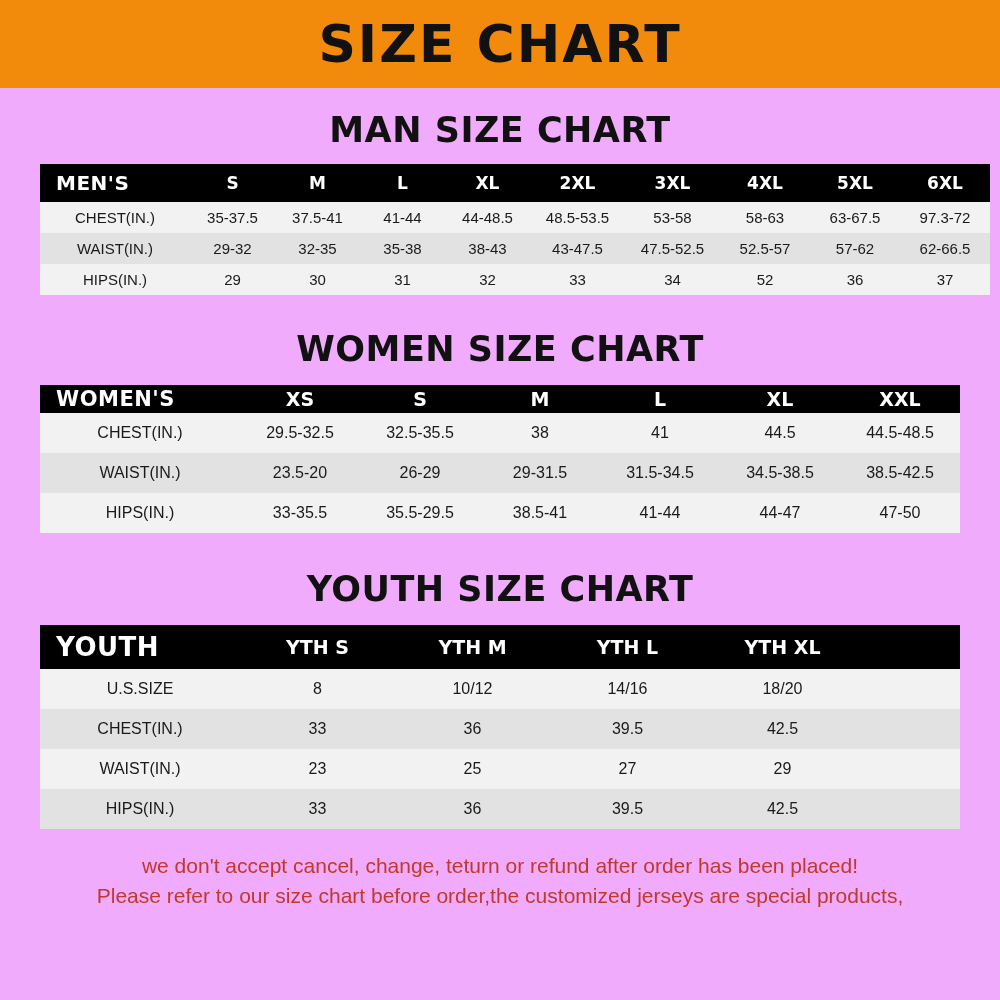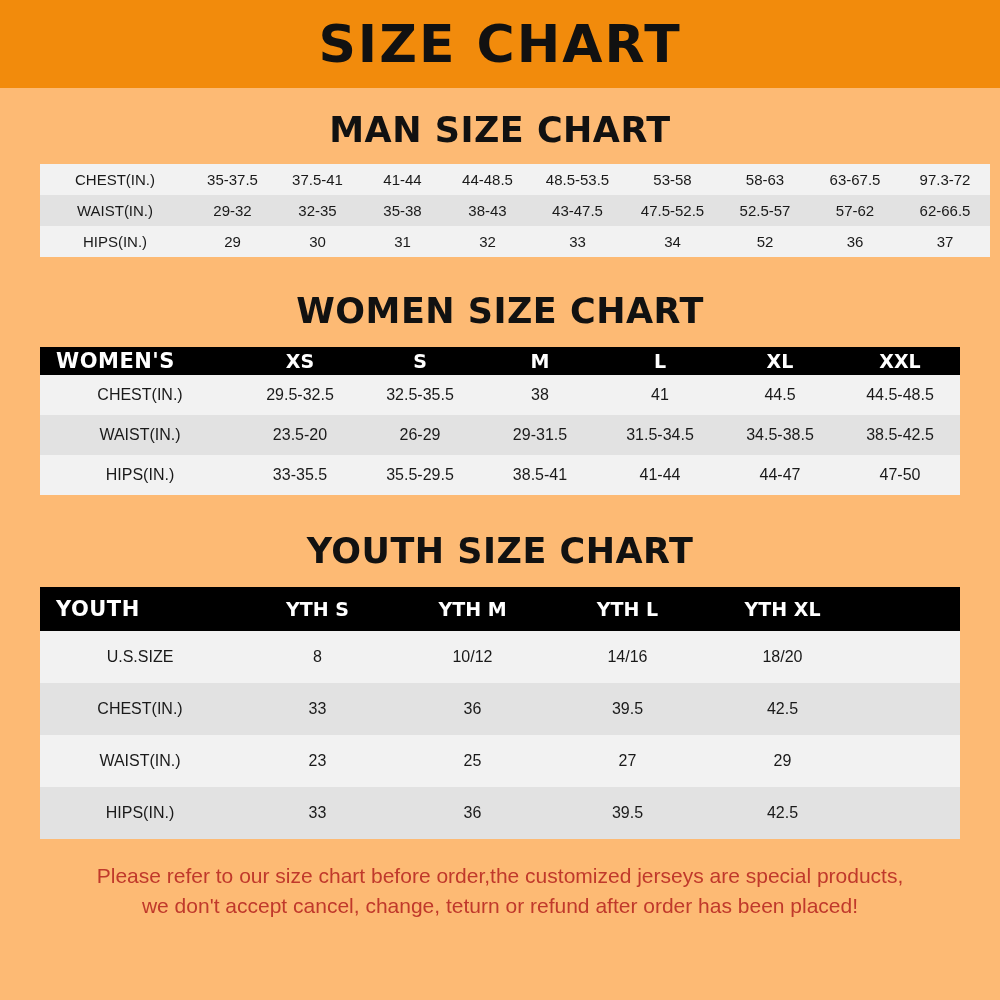--- a/index.html
+++ b/index.html
@@ -11,21 +11,21 @@
     height: 1000px;
     background: #ffffff;
     font-family: "Liberation Sans", sans-serif;
     overflow: hidden;
   }
   .page {
     width: 1000px;
     height: 1000px;
     position: relative;
     box-sizing: border-box;
-    background: #fdba74;
+    background: #f0abfc;
     display: flex;
     flex-direction: column;
   }
 
   
   .banner {
     width: 100%;
     height: 88px;
     background: #f28b0c;
     display: flex;
@@ -105,22 +105,22 @@
   .shade-a { background: #f2f2f2; }
   .shade-b { background: #e2e2e2; }
 
   
   .women-table .hdr-row td { height: 28px; font-size: 19px; }
   .women-table .hdr-row td.rowlabel { font-size: 21px; }
   .women-table .data-row td { height: 40px; font-size: 16px; }
 
   
   .youth-table .hdr-row td { height: 44px; font-size: 19px; }
-  .youth-table .hdr-row td.rowlabel { font-size: 21px; }
-  .youth-table .data-row td { height: 52px; font-size: 16px; }
+  .youth-table .hdr-row td.rowlabel { font-size: 26px; }
+  .youth-table .data-row td { height: 40px; font-size: 16px; }
 
   
   .footer-note {
     margin-top: 22px;
     padding: 0 24px;
     text-align: center;
     color: #c0392b;
     font-size: 21px;
     line-height: 1.45;
     font-family: "Liberation Sans", sans-serif;
@@ -145,20 +145,32 @@
           <col style="width:85px">
           <col style="width:85px">
           <col style="width:85px">
         <col style="width:95px">
           <col style="width:95px">
           <col style="width:90px">
           <col style="width:90px">
           <col style="width:90px">
       </colgroup>
       <tbody>
+        <tr class="hdr-row">
+          <td class="rowlabel">MEN'S</td>
+          <td>S</td>
+          <td>M</td>
+          <td>L</td>
+          <td>XL</td>
+          <td>2XL</td>
+          <td>3XL</td>
+          <td>4XL</td>
+          <td>5XL</td>
+          <td>6XL</td>
+        </tr>
         <tr class="data-row shade-a">
           <td class="rowlabel">CHEST(IN.)</td>
           <td>35-37.5</td>
           <td>37.5-41</td>
           <td>41-44</td>
           <td>44-48.5</td>
           <td>48.5-53.5</td>
           <td>53-58</td>
           <td>58-63</td>
           <td>63-67.5</td>
@@ -295,17 +307,17 @@
           <td>36</td>
           <td>39.5</td>
           <td>42.5</td>
           <td></td>
         </tr>
       </tbody>
     </table>
   </div>
 
   <div class="footer-note">
+    <div>we don't accept cancel, change, teturn or refund after order has been placed!</div>
     <div>Please refer to our size chart before order,the customized jerseys are special products,</div>
-    <div>we don't accept cancel, change, teturn or refund after order has been placed!</div>
   </div>
 
 </div>
 
 </body></html>

